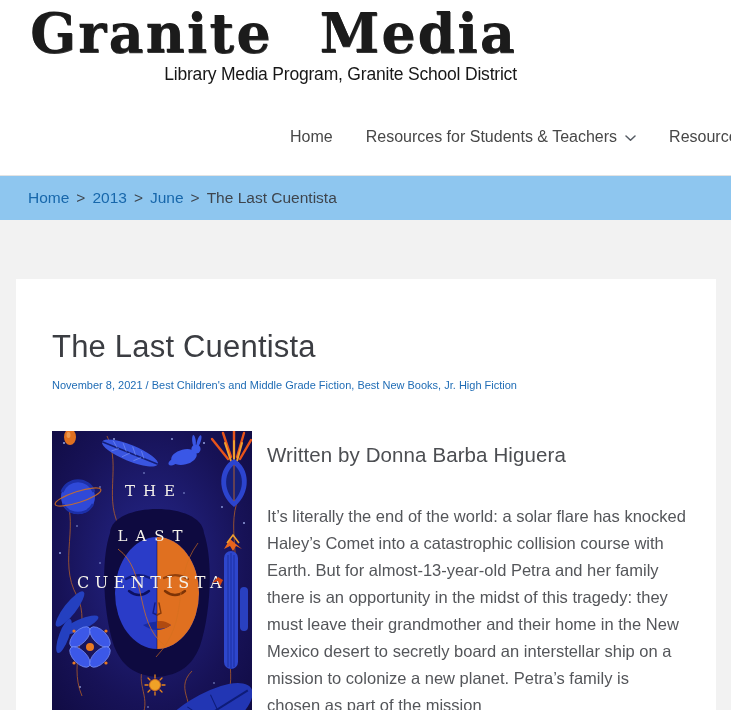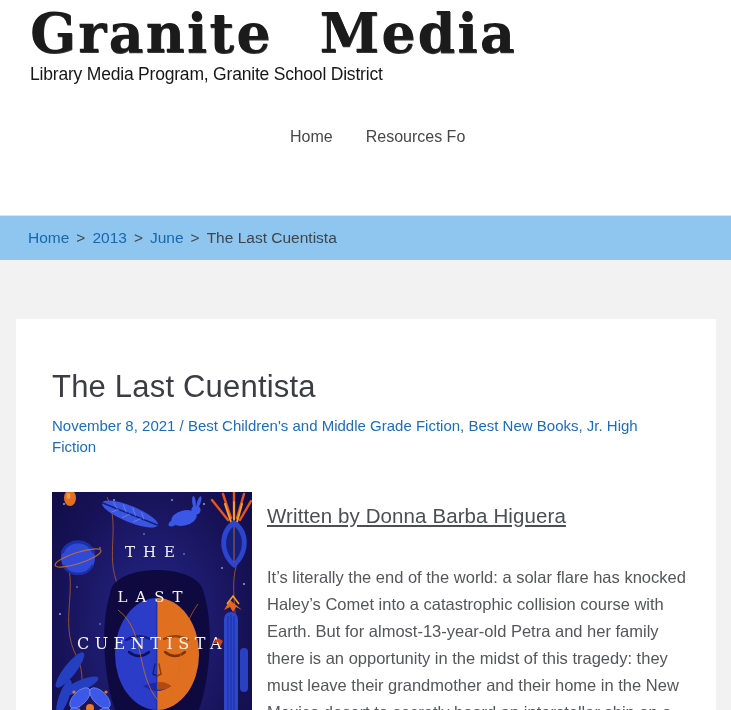--- a/index.html
+++ b/index.html
@@ -1,75 +1,81 @@
 <!DOCTYPE html>
 <html><head>
 <meta charset="utf-8">
 <style>
   * { margin:0; padding:0; box-sizing:border-box; }
   html,body { width:731px; height:710px; overflow:hidden; background:#ffffff;
               font-family:"Liberation Sans", sans-serif; }
   .page { width:731px; height:710px; display:flex; flex-direction:column; position:relative; }
 
   
-  .site-header { position:relative; height:216px; background:#ffffff;
+  .site-header { position:relative; height:176px; background:#ffffff;
                  border-bottom:1px solid #e3e3e3; flex:none; }
   .logo { position:absolute; left:30px; top:4px; cursor:pointer; }
   .logo-title { font-family:"DejaVu Serif", serif; font-weight:700; font-size:54px;
                 line-height:1.1; color:#1b1b1b; letter-spacing:2px; word-spacing:26px;
                 text-shadow:0.5px 0.5px 0 #3a3a3a; }
-  .logo-subtitle { font-size:17.5px; color:#171717; margin-top:1px; letter-spacing:-0.2px; }
+  .logo-subtitle { font-size:17.5px; color:#171717; margin-top:1px; letter-spacing:-0.2px;text-align:right; }
 
   .main-nav { position:absolute; left:290px; top:128px; display:flex; align-items:center;
               gap:33px; white-space:nowrap; font-size:16px; color:#474747; }
   .nav-item { display:flex; align-items:center; gap:8px; cursor:pointer; }
   .nav-item svg { display:block; margin-top:2px; }
 
   
   .breadcrumb-bar { height:44px; background:#8ec6ef; display:flex; align-items:center;
                     padding-left:28px; font-size:15.5px; color:#3e454d; flex:none; }
   .crumb-link { color:#1767ab; cursor:pointer; }
   .crumb-sep { margin:0 7px; color:#3e454d; }
   .crumb-current { color:#3e454d; }
 
   
   .main-area { flex:1; background:#f2f2f2; position:relative; }
   .post-card { position:absolute; left:16px; top:59px; width:700px; height:440px;
                background:#ffffff; }
   .post-title { margin:50px 36px 0 36px; font-size:31px; font-weight:400;
                 color:#3b3d42; line-height:1.15; letter-spacing:0.2px; }
-  .post-meta { margin:10px 36px 0 36px; max-width:595px; font-size:15px;
+  .post-meta { margin:10px 36px 0 36px; max-width:595px; font-size:11px;
                line-height:21px; color:#1f6cb5; }
   .post-meta .meta-link { cursor:pointer; }
   .meta-sep { white-space:pre; }
 
   .post-body { display:flex; margin:35px 30px 0 36px; align-items:flex-start; }
   .book-cover { width:200px; height:300px; flex:none; overflow:hidden; }
   .book-cover svg { display:block; }
   .text-col { margin-left:15px; padding-top:12px; flex:1; }
-  .written-by { font-size:20.5px; font-weight:400; color:#4c4e52; letter-spacing:0.1px;text-decoration:underline; }
+  .written-by { font-size:20.5px; font-weight:400; color:#4c4e52; letter-spacing:0.1px; }
   .post-paragraph { margin-top:36px; max-width:427px; font-size:16.5px;
                     line-height:27px; color:#54565a; }
 
   .cover-title { font-family:"DejaVu Serif", serif; fill:#f5f2ea; }
 </style>
 </head>
 <body>
 
 <div class="page">
 
   <header class="site-header">
     <div class="logo">
       <div class="logo-title">Granite Media</div>
       <div class="logo-subtitle">Library Media Program, Granite School District</div>
     </div>
 
     <nav class="main-nav">
       <div class="nav-item">
         <span>Home</span>
+      </div>
+      <div class="nav-item">
+        <span>Resources for Students &amp; Teachers</span>
+        <svg width="11" height="7" viewBox="0 0 11 7">
+          <polyline points="1,1 5.5,5.3 10,1" fill="none" stroke="#555b63" stroke-width="1.5" stroke-linecap="round" stroke-linejoin="round"></polyline>
+        </svg>
       </div>
       <div class="nav-item">
         <span>Resources Fo</span>
       </div>
     </nav>
   </header>
 
   <div class="breadcrumb-bar">
     <span class="crumb-link">Home</span>
     <span class="crumb-sep">&gt;</span>

